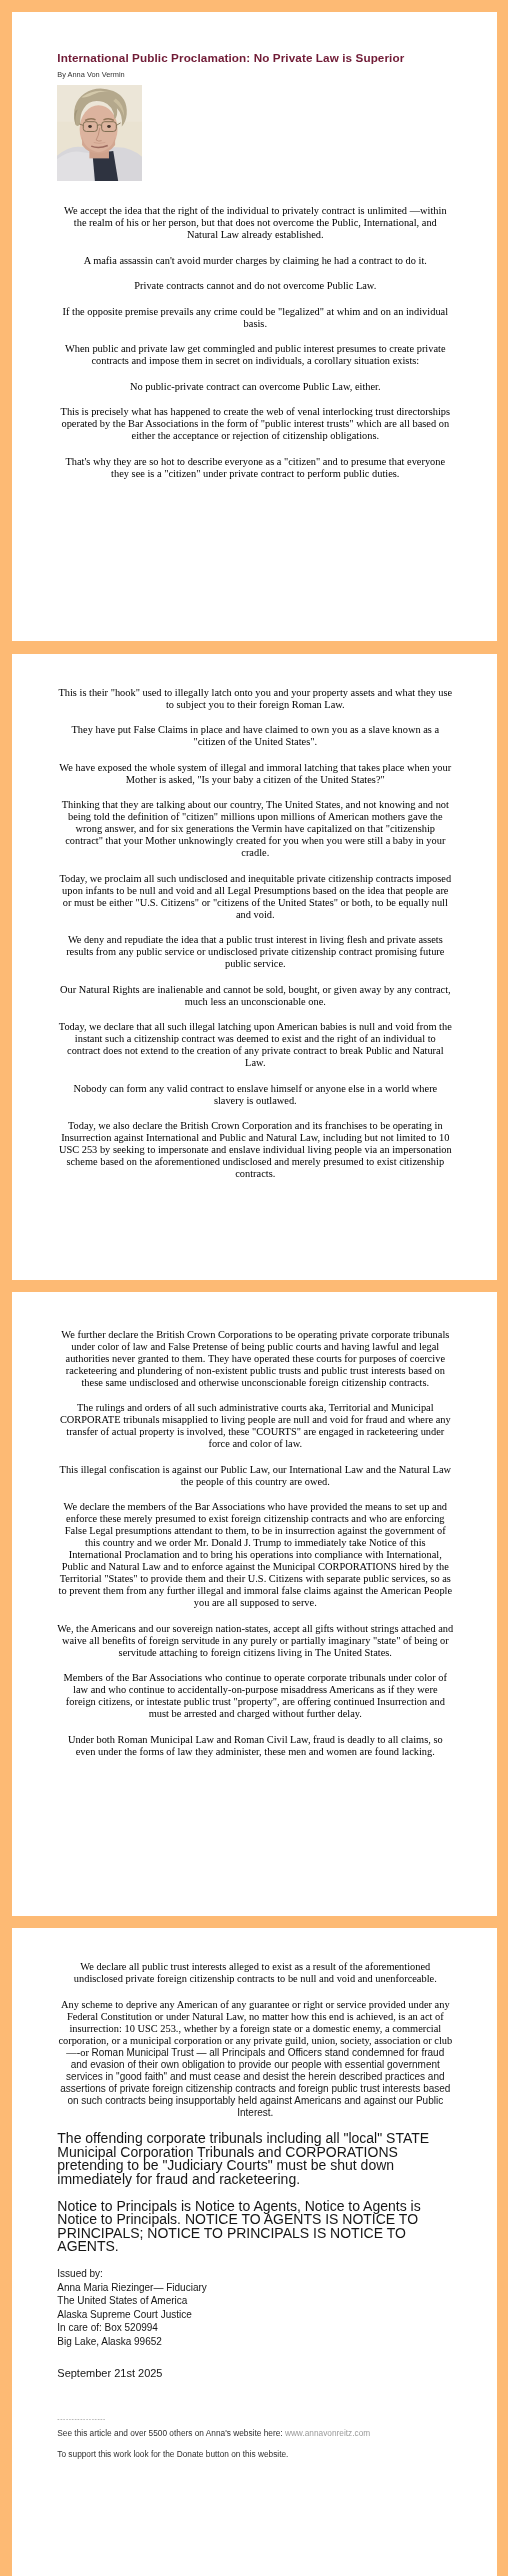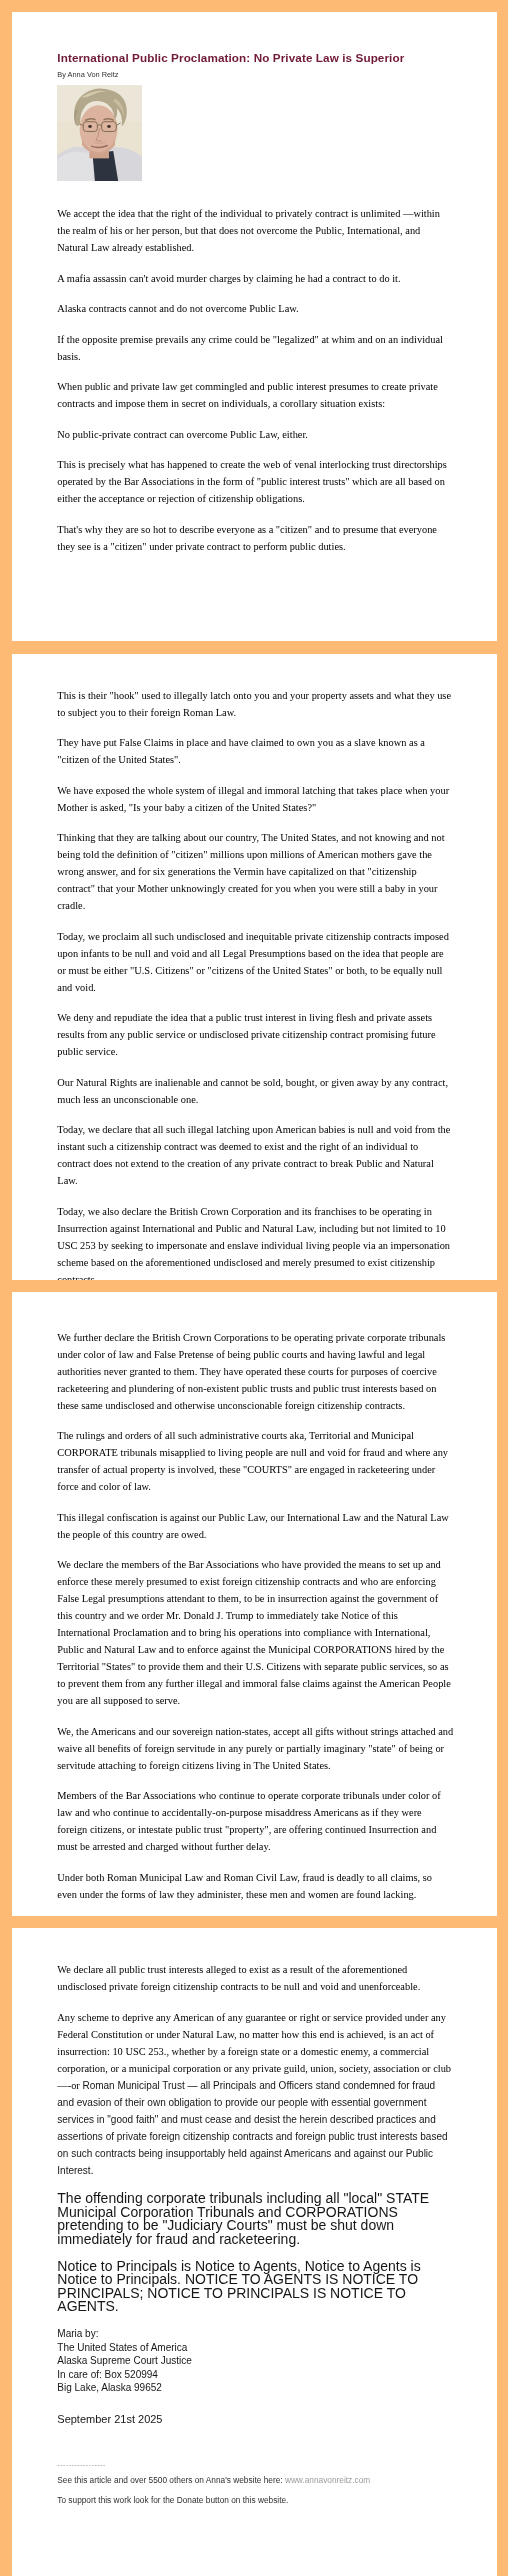--- a/index.html
+++ b/index.html
@@ -45,23 +45,24 @@
   }
   .photo {
     display: block;
     width: 85px;
     height: 96px;
     margin: 0 0 24.6px 0;
   }
   p.serif {
     font-family: "Liberation Serif", "DejaVu Serif", serif;
     font-size: 10.4px;
-    line-height: 17px;
+    line-height: 12px;
     color: #000000;
     margin: 0 0 13.5px 0;
+    text-align: center;
   }
   p.sans {
     font-family: "Liberation Sans", "DejaVu Sans", sans-serif;
     font-size: 14px;
     line-height: 13.5px;
     color: #161616;
     margin: 0 0 13.5px 0;
   }
   .mixed .sans-run {
     font-family: "Liberation Sans", "DejaVu Sans", sans-serif;
@@ -103,21 +104,21 @@
   }
 </style>
 </head>
 <body>
 
 <div class="frame">
 
   <div class="page page-1">
     <div class="content">
       <h1 class="doc-title">International Public Proclamation: No Private Law is Superior</h1>
-      <div class="byline">By Anna Von Reitz</div>
+      <div class="byline">By Anna Von Vermin</div>
 
       <svg class="photo" viewBox="0 0 139 157" xmlns="http://www.w3.org/2000/svg" aria-hidden="true">
         <rect x="0" y="0" width="139" height="157" fill="#eae3d2"></rect>
         <rect x="0" y="0" width="139" height="60" fill="#ece6d8"></rect>
 
         <path d="M-5,157 L-5,120 Q20,96 45,102 L95,102 Q122,100 144,122 L144,157 Z" fill="#d7d6da"></path>
         <path d="M-5,157 L-5,126 Q18,104 42,110 L60,112 L60,157 Z" fill="#e1e0e3"></path>
 
         <path d="M58,112 L92,108 L100,157 L62,157 Z" fill="#2e3340"></path>
 
@@ -143,39 +144,40 @@
         <ellipse cx="85" cy="68" rx="3" ry="2.4" fill="#40332b"></ellipse>
 
         <path d="M70,70 Q68,84 64,90 Q68,93 73,91" stroke="#bd8f7a" stroke-width="1.6" fill="none"></path>
 
         <path d="M56,100 Q68,105 83,99" stroke="#9c6a5e" stroke-width="2.4" fill="none"></path>
         <path d="M60,94 Q68,97 79,94" stroke="#c79784" stroke-width="1" fill="none"></path>
       </svg>
 
       <p class="serif">We accept the idea that the right of the individual to privately contract is unlimited —within the realm of his or her person, but that does not overcome the Public, International, and Natural Law already established.</p>
       <p class="serif">A mafia assassin can't avoid murder charges by claiming he had a contract to do it.</p>
-      <p class="serif">Alaska contracts cannot and do not overcome Public Law.</p>
+      <p class="serif">Private contracts cannot and do not overcome Public Law.</p>
       <p class="serif">If the opposite premise prevails any crime could be "legalized" at whim and on an individual basis.</p>
       <p class="serif">When public and private law get commingled and public interest presumes to create private contracts and impose them in secret on individuals, a corollary situation exists:</p>
       <p class="serif">No public-private contract can overcome Public Law, either.</p>
       <p class="serif">This is precisely what has happened to create the web of venal interlocking trust directorships operated by the Bar Associations in the form of "public interest trusts" which are all based on either the acceptance or rejection of citizenship obligations.</p>
       <p class="serif">That's why they are so hot to describe everyone as a "citizen" and to presume that everyone they see is a "citizen" under private contract to perform public duties.</p>
     </div>
   </div>
 
   <div class="page page-2">
     <div class="content">
       <p class="serif">This is their "hook" used to illegally latch onto you and your property assets and what they use to subject you to their foreign Roman Law.</p>
       <p class="serif">They have put False Claims in place and have claimed to own you as a slave known as a "citizen of the United States".</p>
       <p class="serif">We have exposed the whole system of illegal and immoral latching that takes place when your Mother is asked, "Is your baby a citizen of the United States?"</p>
       <p class="serif">Thinking that they are talking about our country, The United States, and not knowing and not being told the definition of "citizen" millions upon millions of American mothers gave the wrong answer, and for six generations the Vermin have capitalized on that "citizenship contract" that your Mother unknowingly created for you when you were still a baby in your cradle.</p>
       <p class="serif">Today, we proclaim all such undisclosed and inequitable private citizenship contracts imposed upon infants to be  null and void and all Legal Presumptions based on the idea that people are or must be either "U.S. Citizens" or "citizens of the United States" or both,  to be equally null and void.</p>
       <p class="serif">We deny and repudiate the idea that a public trust interest in living flesh and private assets results from any public service or undisclosed private citizenship contract promising future public service.</p>
       <p class="serif">Our Natural Rights are inalienable and cannot be sold, bought, or given away by any contract, much less an unconscionable one.</p>
       <p class="serif">Today, we declare that all such illegal latching upon American babies is null and void from the instant such a citizenship contract was deemed to exist and the right of an individual to contract does not extend to the creation of any private contract to break Public and Natural Law.</p>
+      <p class="serif">Nobody can form any valid contract to enslave himself or anyone else in a world where slavery is outlawed.</p>
       <p class="serif">Today, we also declare the British Crown Corporation and its franchises to be operating in Insurrection against International  and Public and Natural Law, including but not limited to 10 USC 253 by seeking to impersonate and enslave individual living people via an impersonation scheme based on the aforementioned undisclosed  and merely presumed to exist citizenship contracts.</p>
     </div>
   </div>
 
   <div class="page page-3">
     <div class="content">
       <p class="serif">We further declare the British Crown Corporations  to be operating private corporate tribunals under color of law and False Pretense of being public courts and having lawful and legal authorities never granted to them. They have operated these courts for purposes of coercive racketeering and plundering of non-existent public trusts and public trust interests based on these same undisclosed and otherwise unconscionable foreign citizenship contracts.</p>
       <p class="serif">The rulings and orders of all such administrative courts aka, Territorial and Municipal CORPORATE tribunals misapplied to living people are null and void for fraud and where any transfer of actual property is involved, these "COURTS" are engaged in racketeering under force and color of law.</p>
       <p class="serif">This illegal confiscation is against our Public Law, our International Law and the Natural Law the people of this country are owed.</p>
       <p class="serif">We declare the members of the Bar Associations who have provided the means to set up and enforce these merely presumed to exist foreign citizenship contracts and who are enforcing False Legal presumptions attendant to them,  to be in insurrection against the government of this country and we order Mr. Donald J. Trump to immediately take Notice of this International Proclamation and to bring his operations into compliance with International, Public and Natural Law and to enforce against the Municipal CORPORATIONS hired by the Territorial "States" to provide them and their U.S. Citizens with separate public services, so as to prevent them from any further illegal and immoral false claims against the American People you are all supposed to serve.</p>
@@ -188,21 +190,22 @@
   <div class="page page-4">
     <div class="content">
       <p class="serif">We declare all public trust interests alleged to exist as a result of the aforementioned undisclosed private foreign citizenship contracts to be null and void and unenforceable.</p>
 
       <p class="serif mixed"><span>Any scheme to deprive any American of any guarantee or right or service provided under any Federal Constitution or under Natural Law, no matter how this end is achieved, is an act of insurrection:  10 USC 253., whether by a foreign state or a domestic enemy, a commercial corporation, or a municipal corporation or any private guild, union, society, association or club —-or </span><span class="sans-run">Roman Municipal Trust — all Principals and Officers stand condemned for fraud and evasion of their own obligation to provide our people with essential government services in "good faith" and must cease and desist the herein described practices and assertions of private foreign citizenship contracts and foreign public trust interests based on such contracts being insupportably held against Americans and against our Public Interest.</span></p>
 
       <p class="sans">The offending corporate tribunals including all "local" STATE Municipal Corporation Tribunals and CORPORATIONS pretending to be "Judiciary Courts" must be shut down immediately for fraud and racketeering.</p>
       <p class="sans">Notice to Principals is Notice to Agents, Notice to Agents is Notice to Principals.  NOTICE TO AGENTS IS NOTICE TO PRINCIPALS; NOTICE TO PRINCIPALS IS NOTICE TO AGENTS.</p>
 
       <div>
-        <p class="address-line">Maria by:</p>
+        <p class="address-line">Issued by:</p>
+        <p class="address-line">Anna Maria Riezinger— Fiduciary</p>
         <p class="address-line">The United States of America</p>
         <p class="address-line">Alaska Supreme Court Justice</p>
         <p class="address-line">In care of: Box 520994</p>
         <p class="address-line">Big Lake, Alaska 99652</p>
         <p class="date-line">September 21st 2025</p>
       </div>
 
       <div class="footer">
         <div class="divider">-----------------</div>
         <p class="footer-line"><span>See this article and over 5500 others on Anna's website here: </span><a class="site-link">www.annavonreitz.com</a></p>

